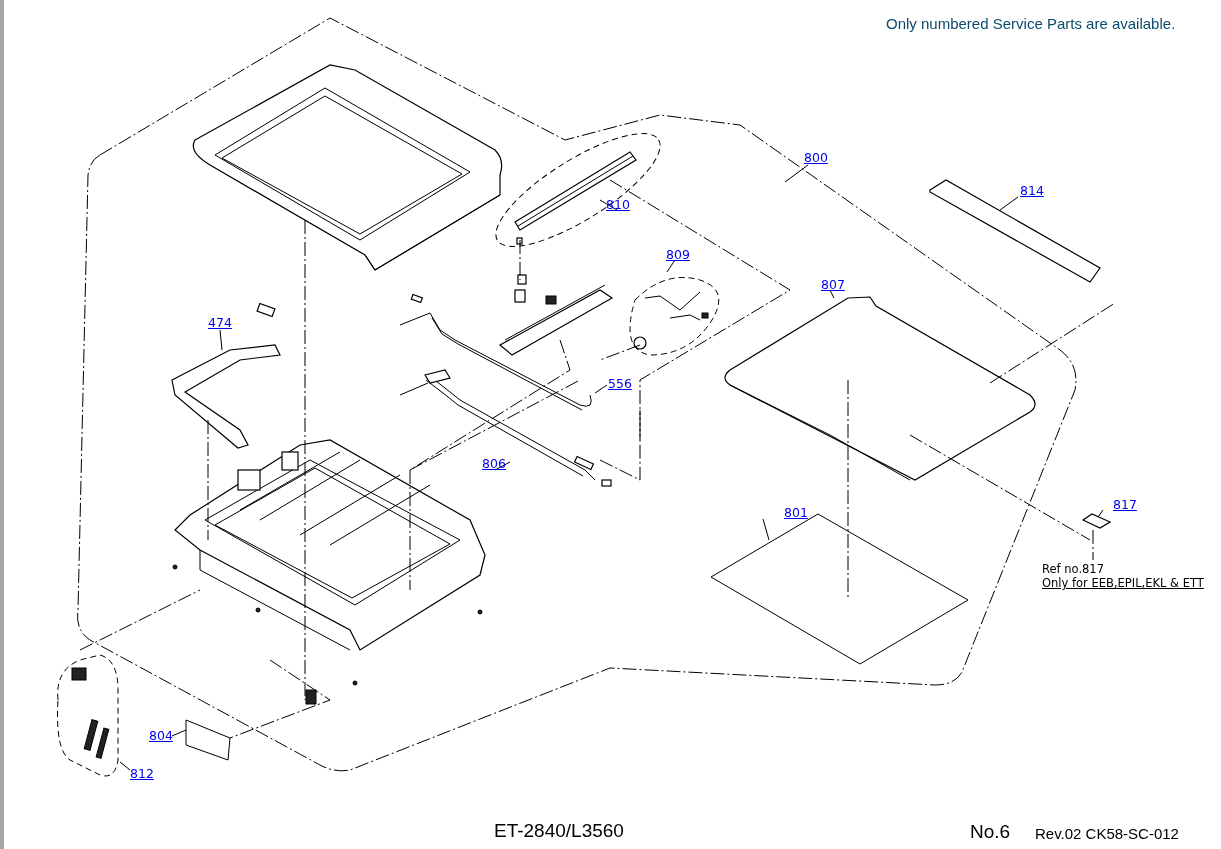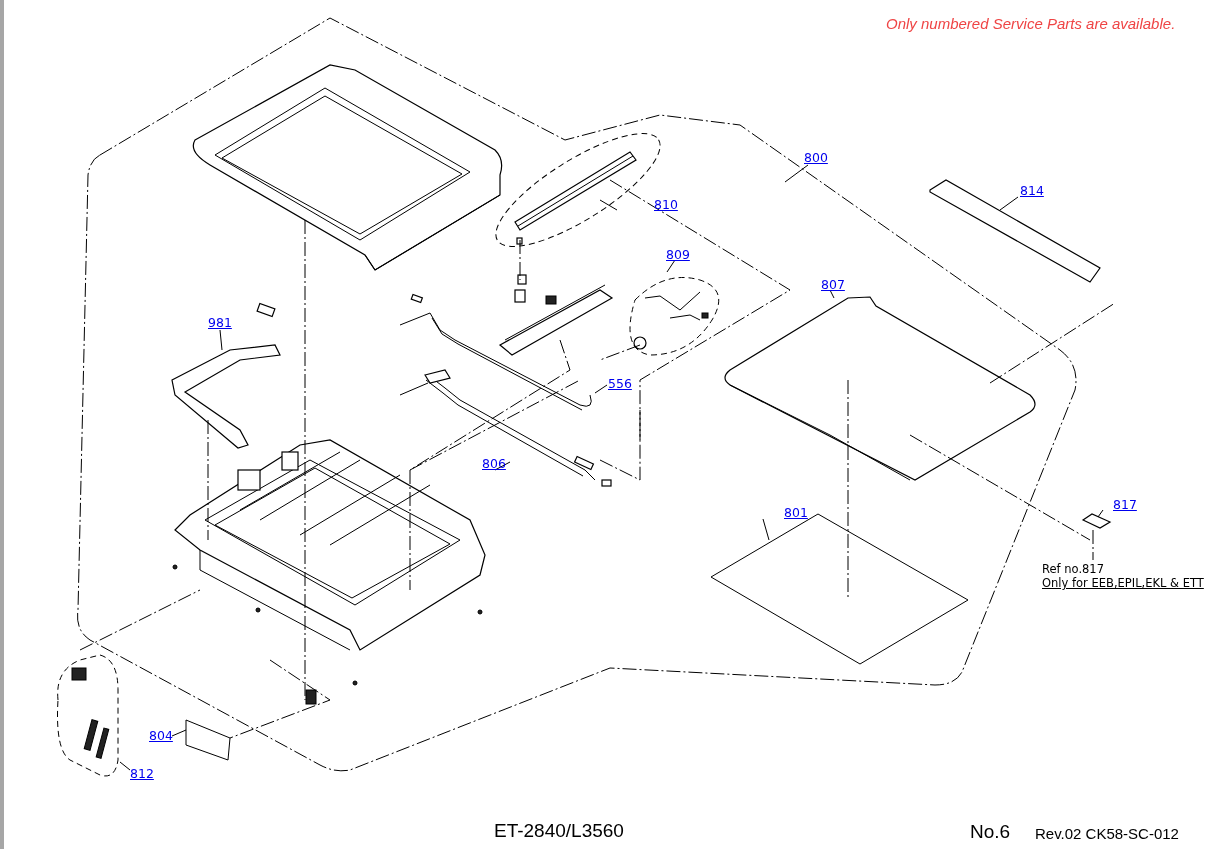--- a/index.html
+++ b/index.html
@@ -1,19 +1,19 @@
 <!DOCTYPE html>
 <html><head>
 <meta charset="utf-8">
 <style>
   html, body { margin:0; padding:0; background:#ffffff; }
   body { width:1221px; height:849px; position:relative; overflow:hidden; font-family:"Liberation Sans", sans-serif; }
   .edge { position:absolute; left:0; top:0; width:4px; height:849px; background:#a6a6a6; }
   svg.drawing { position:absolute; left:0; top:0; }
-  .note { position:absolute; color:#ef4444; font-size:15px; white-space:nowrap;font-style:italic; }
+  .note { position:absolute; color:#0c4a6e; font-size:15px; white-space:nowrap; }
   .ref { position:absolute; color:#000; font-size:11.5px; line-height:14px; font-family:"DejaVu Sans", sans-serif; white-space:nowrap; }
   .footer { position:absolute; color:#000; white-space:nowrap; }
   a.callout { position:absolute; color:#0000ee; text-decoration:underline; font-size:12.5px; font-family:"DejaVu Sans", sans-serif; cursor:pointer; }
   .ln { stroke:#000; stroke-width:1; fill:none; }
   .dash { stroke:#000; stroke-width:1; fill:none; stroke-dasharray:14 3 2 3; }
   .dash2 { stroke:#000; stroke-width:1; fill:none; stroke-dasharray:6 4; }
   .part { stroke:#000; stroke-width:1.2; fill:#fff; }
   .partd { stroke:#000; stroke-width:1; fill:#222; }
 </style>
 </head>
@@ -147,23 +147,23 @@
 </svg>
 
 <div class="note" style="left:886px; top:15px;">Only numbered Service Parts are available.</div>
 
 <a class="callout" style="left:804px; top:150px;">800</a>
 <a class="callout" style="left:751px; top:505px;margin-left:33px;">801</a>
 <a class="callout" style="left:149px; top:728px;text-align:right;">804</a>
 <a class="callout" style="left:608px; top:376px;">556</a>
 <a class="callout" style="left:482px; top:456px;">806</a>
 <a class="callout" style="left:821px; top:277px;">807</a>
-<a class="callout" style="left:208px; top:315px;">981</a>
+<a class="callout" style="left:208px; top:315px;">474</a>
 <a class="callout" style="left:666px; top:247px;">809</a>
-<a class="callout" style="left:606px; top:197px;margin-left:48px;">810</a>
+<a class="callout" style="left:606px; top:197px;">810</a>
 <a class="callout" style="left:130px; top:766px;">812</a>
 <a class="callout" style="left:1020px; top:183px;">814</a>
 <a class="callout" style="left:1080px; top:497px;margin-left:33px;">817</a>
 
 <div class="ref" style="left:1042px; top:562px;">Ref no.817</div>
 <div class="ref" style="left:1042px; top:576px;text-decoration:underline;">Only for EEB,EPIL,EKL &amp; ETT</div>
 
 <div class="footer" style="left:494px; top:820px; font-size:19px;">ET-2840/L3560</div>
 <div class="footer" style="left:970px; top:821px; font-size:19px;text-align:center;">No.6</div>
 <div class="footer" style="left:1035px; top:825px; font-size:15px;">Rev.02 CK58-SC-012</div>

